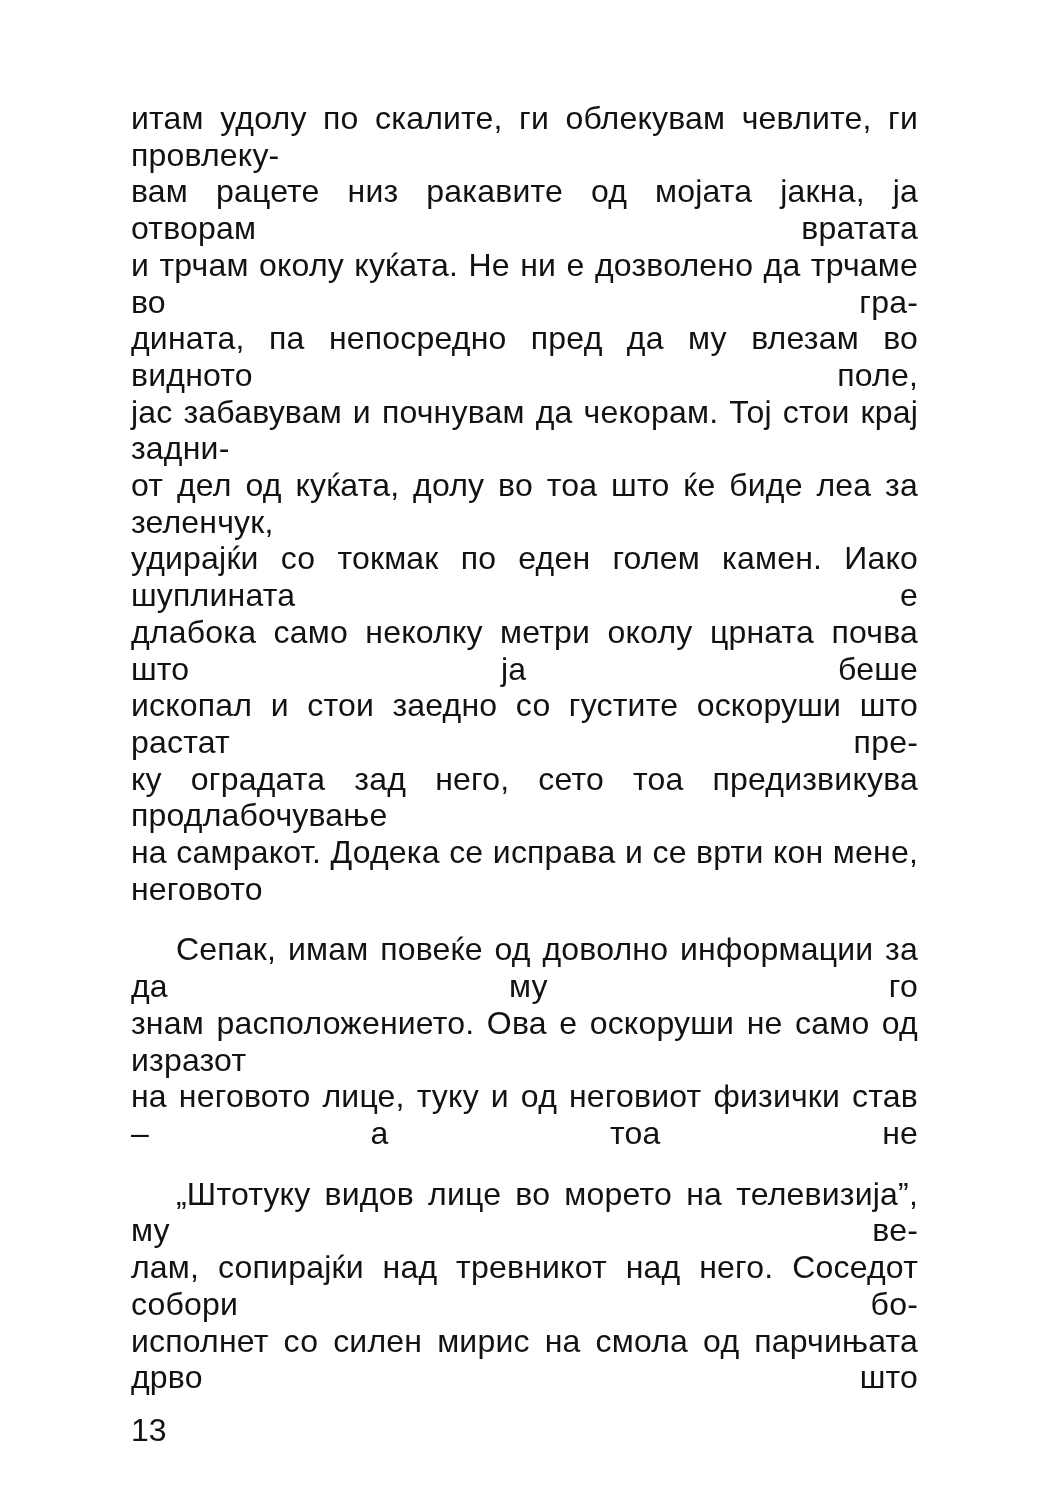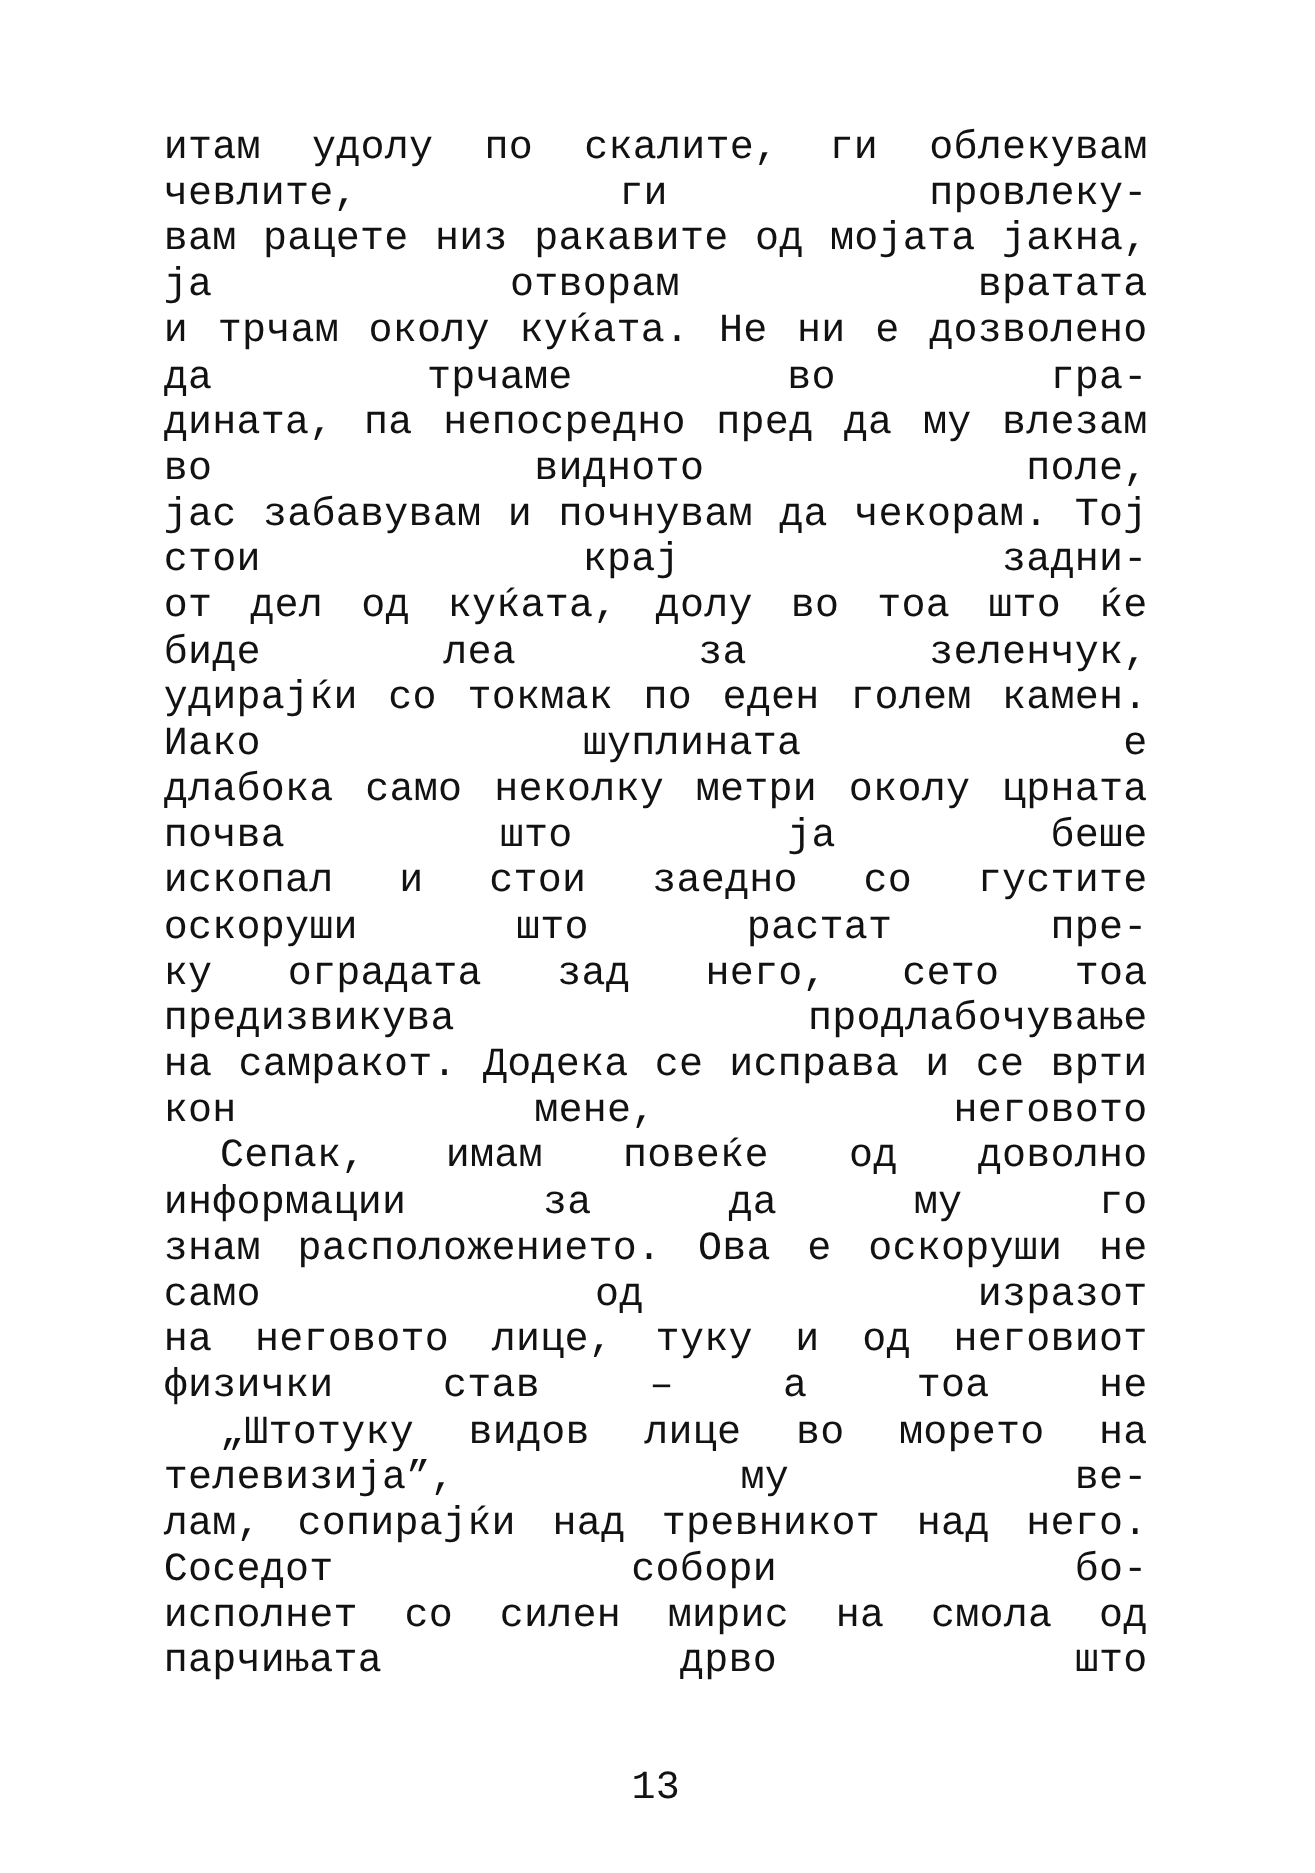--- a/index.html
+++ b/index.html
@@ -6,21 +6,21 @@
     margin: 0;
     padding: 0;
     background: #ffffff;
   }
   .page {
     position: relative;
     width: 1035px;
     height: 1498px;
     background: #ffffff;
     overflow: hidden;
-    font-family: Liberation Mono, monospace;
+    font-family: Liberation Sans, sans-serif;
     color: #121212;
   }
   .text-block {
     position: absolute;
     left: 131px;
     top: 100px;
     width: 787px;
     font-size: 32px;
     line-height: 36.7px;
     text-align: justify;
@@ -29,27 +29,28 @@
   .line {
     white-space: normal;
     text-align: justify;
     text-align-last: justify;
   }
   .line.last {
     text-align-last: left;
   }
   .line.indent {
     text-indent: 45px;
+    margin-top: 24px;
   }
   .page-number {
     position: absolute;
     left: 131px;
     top: 1412px;
     width: 787px;
-    text-align: center;
+    text-align: left;
     font-size: 32px;
     line-height: 36.7px;
   }
 </style>
 </head>
 <body>
 
 <div class="page">
   <div class="text-block">
       <div class="line">итам удолу по скалите, ги облекувам чевлите, ги провлеку-</div>

